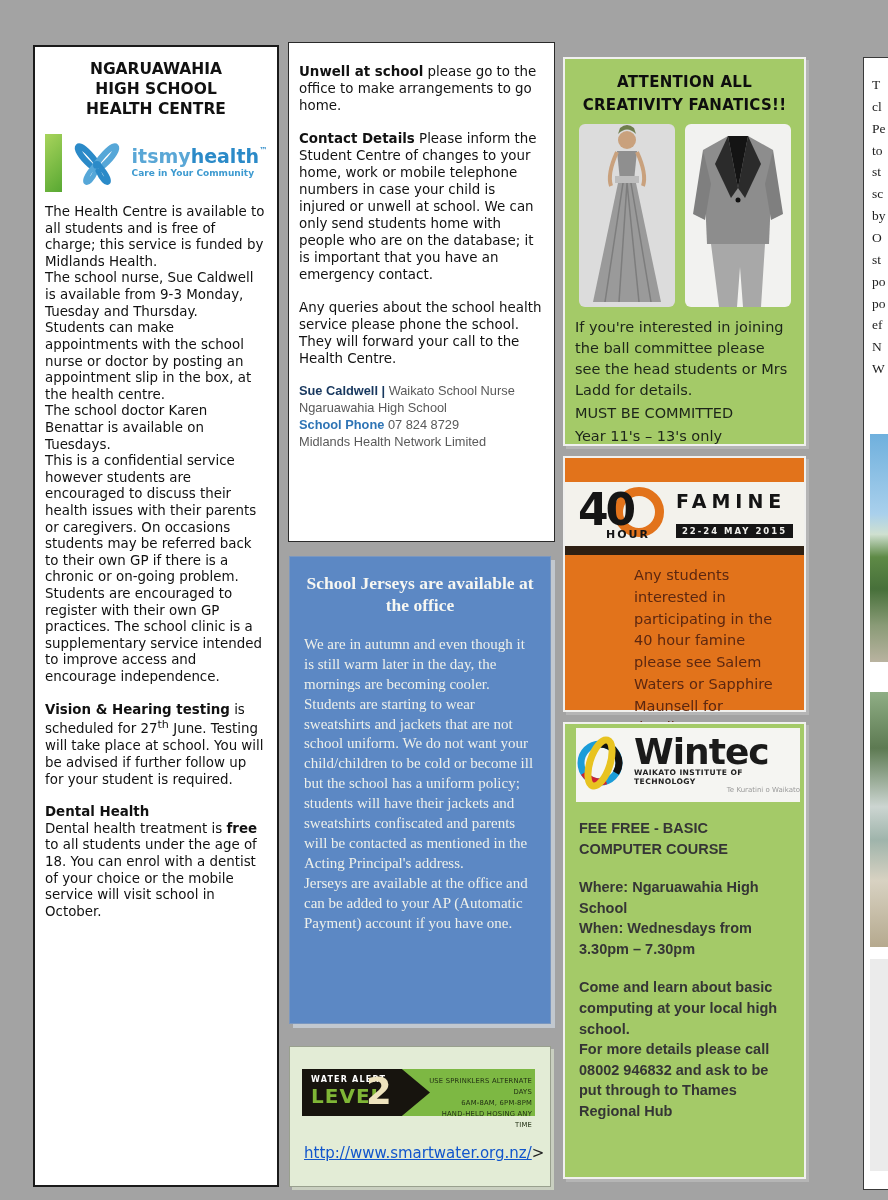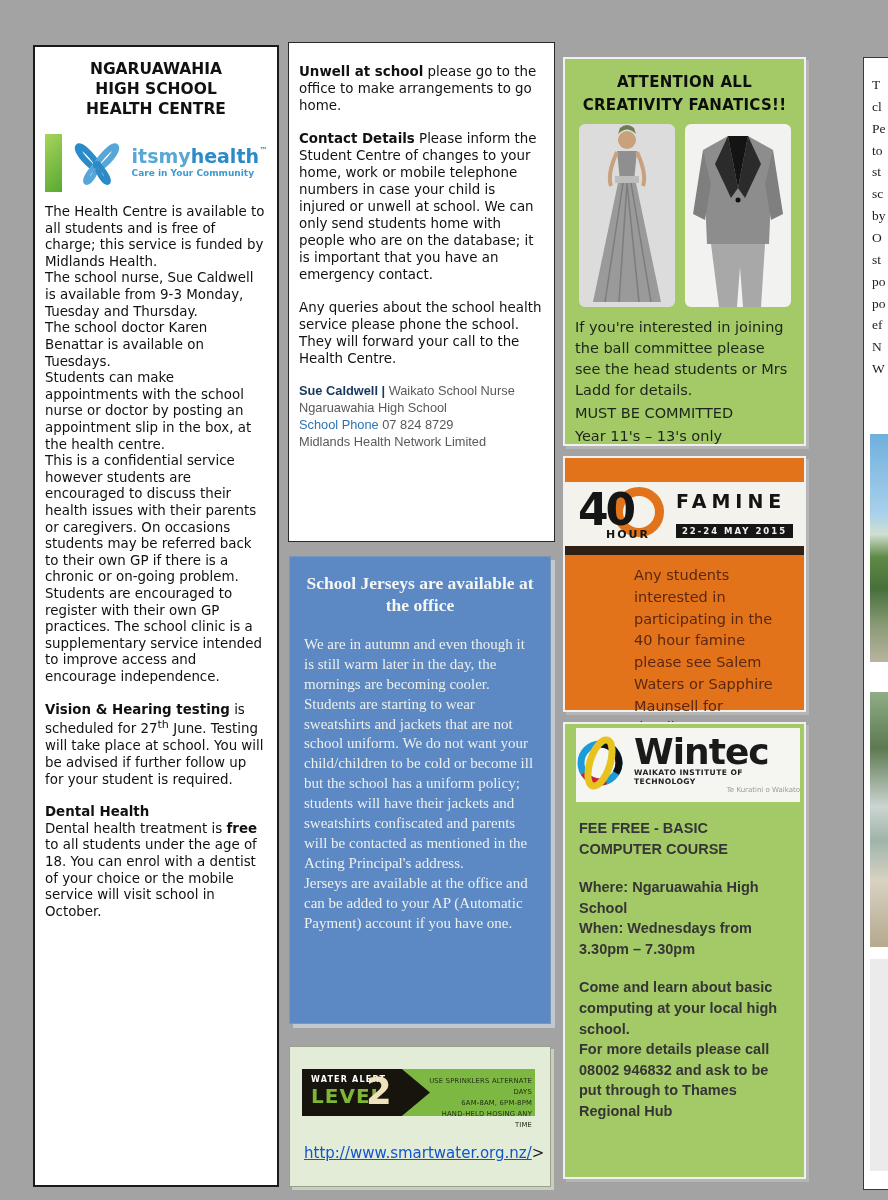--- a/index.html
+++ b/index.html
@@ -19,21 +19,21 @@
   .imh-tag{font-size:9px;font-weight:bold;color:#3d9ad0;margin-top:2px;}
   .para{margin:0;}
   .gap{margin-top:16px;}
 
   
   #unwell-box{left:288px;top:42px;width:267px;height:500px;background:#fff;
               border:1.5px solid #2a2a2a;padding:20px 10px;font-size:13.4px;line-height:1.27;}
   #unwell-box .p{margin:0 0 16px 0;}
   .sig{font-family:"Liberation Sans",sans-serif;font-size:12.8px;line-height:1.32;color:#595959;margin-top:2px;}
   .sig .name{color:#17375e;font-weight:bold;}
-  .sig .phone{color:#2e74b5;font-weight:normal;}
+  .sig .phone{color:#2e74b5;font-weight:bold;}
 
   
   #jersey-box{left:289px;top:556px;width:262px;height:468px;background:#5c88c4;
               border:1px solid #7a97c0;box-shadow:4px 4px 0 #c2c8cf;
               padding:14px 14px;font-family:"Liberation Serif",serif;color:#eef0ea;font-size:15px;line-height:1.33;}
   .jersey-title{text-align:center;font-weight:bold;font-size:17.5px;line-height:1.25;color:#f7f7f2;margin:2px 0 18px 0;}
 
   
   #water-box{left:289px;top:1046px;width:262px;height:141px;background:#e3ecd6;
              border:1px solid #99a08e;box-shadow:3px 3px 0 #c9cfc0;padding:14px 12px;}
@@ -120,22 +120,22 @@
       </span>
       <div class="imh-text">
         <div class="brand">
           <span class="imh-a">itsmy</span><span class="imh-b">health</span><span class="imh-tm">™</span>
         </div>
         <div class="imh-tag">Care in Your Community</div>
       </div>
     </div>
     <div class="para">The Health Centre is available to all students and is free of charge; this service is funded by Midlands Health.</div>
     <div class="para">The school nurse, Sue Caldwell is available from 9-3 Monday, Tuesday and Thursday.</div>
+    <div class="para">Students can make appointments with the school nurse or doctor by posting an appointment slip in the box, at the health centre.</div>
     <div class="para">The school doctor Karen Benattar is available on Tuesdays.</div>
-    <div class="para">Students can make appointments with the school nurse or doctor by posting an appointment slip in the box, at the health centre.</div>
     <div class="para">This is a confidential service however students are encouraged to discuss their health issues with their parents or caregivers. On occasions students may be referred back to their own GP if there is a chronic or on-going problem.</div>
     <div class="para">Students are encouraged to register with their own GP practices. The school clinic is a supplementary service intended to improve access and encourage independence.</div>
     <div class="para gap">
       <b>Vision &amp; Hearing testing</b><span> is scheduled for 27</span><sup>th</sup><span> June. Testing will take place at school. You will be advised if further follow up for your student is required.</span>
     </div>
     <div class="para gap">
       <b style="display:block">Dental Health</b><span>Dental health treatment is </span><b>free</b><span> to all students under the age of 18. You can enrol with a dentist of your choice or the mobile service will visit school in October.</span>
     </div>
   </div>
 

